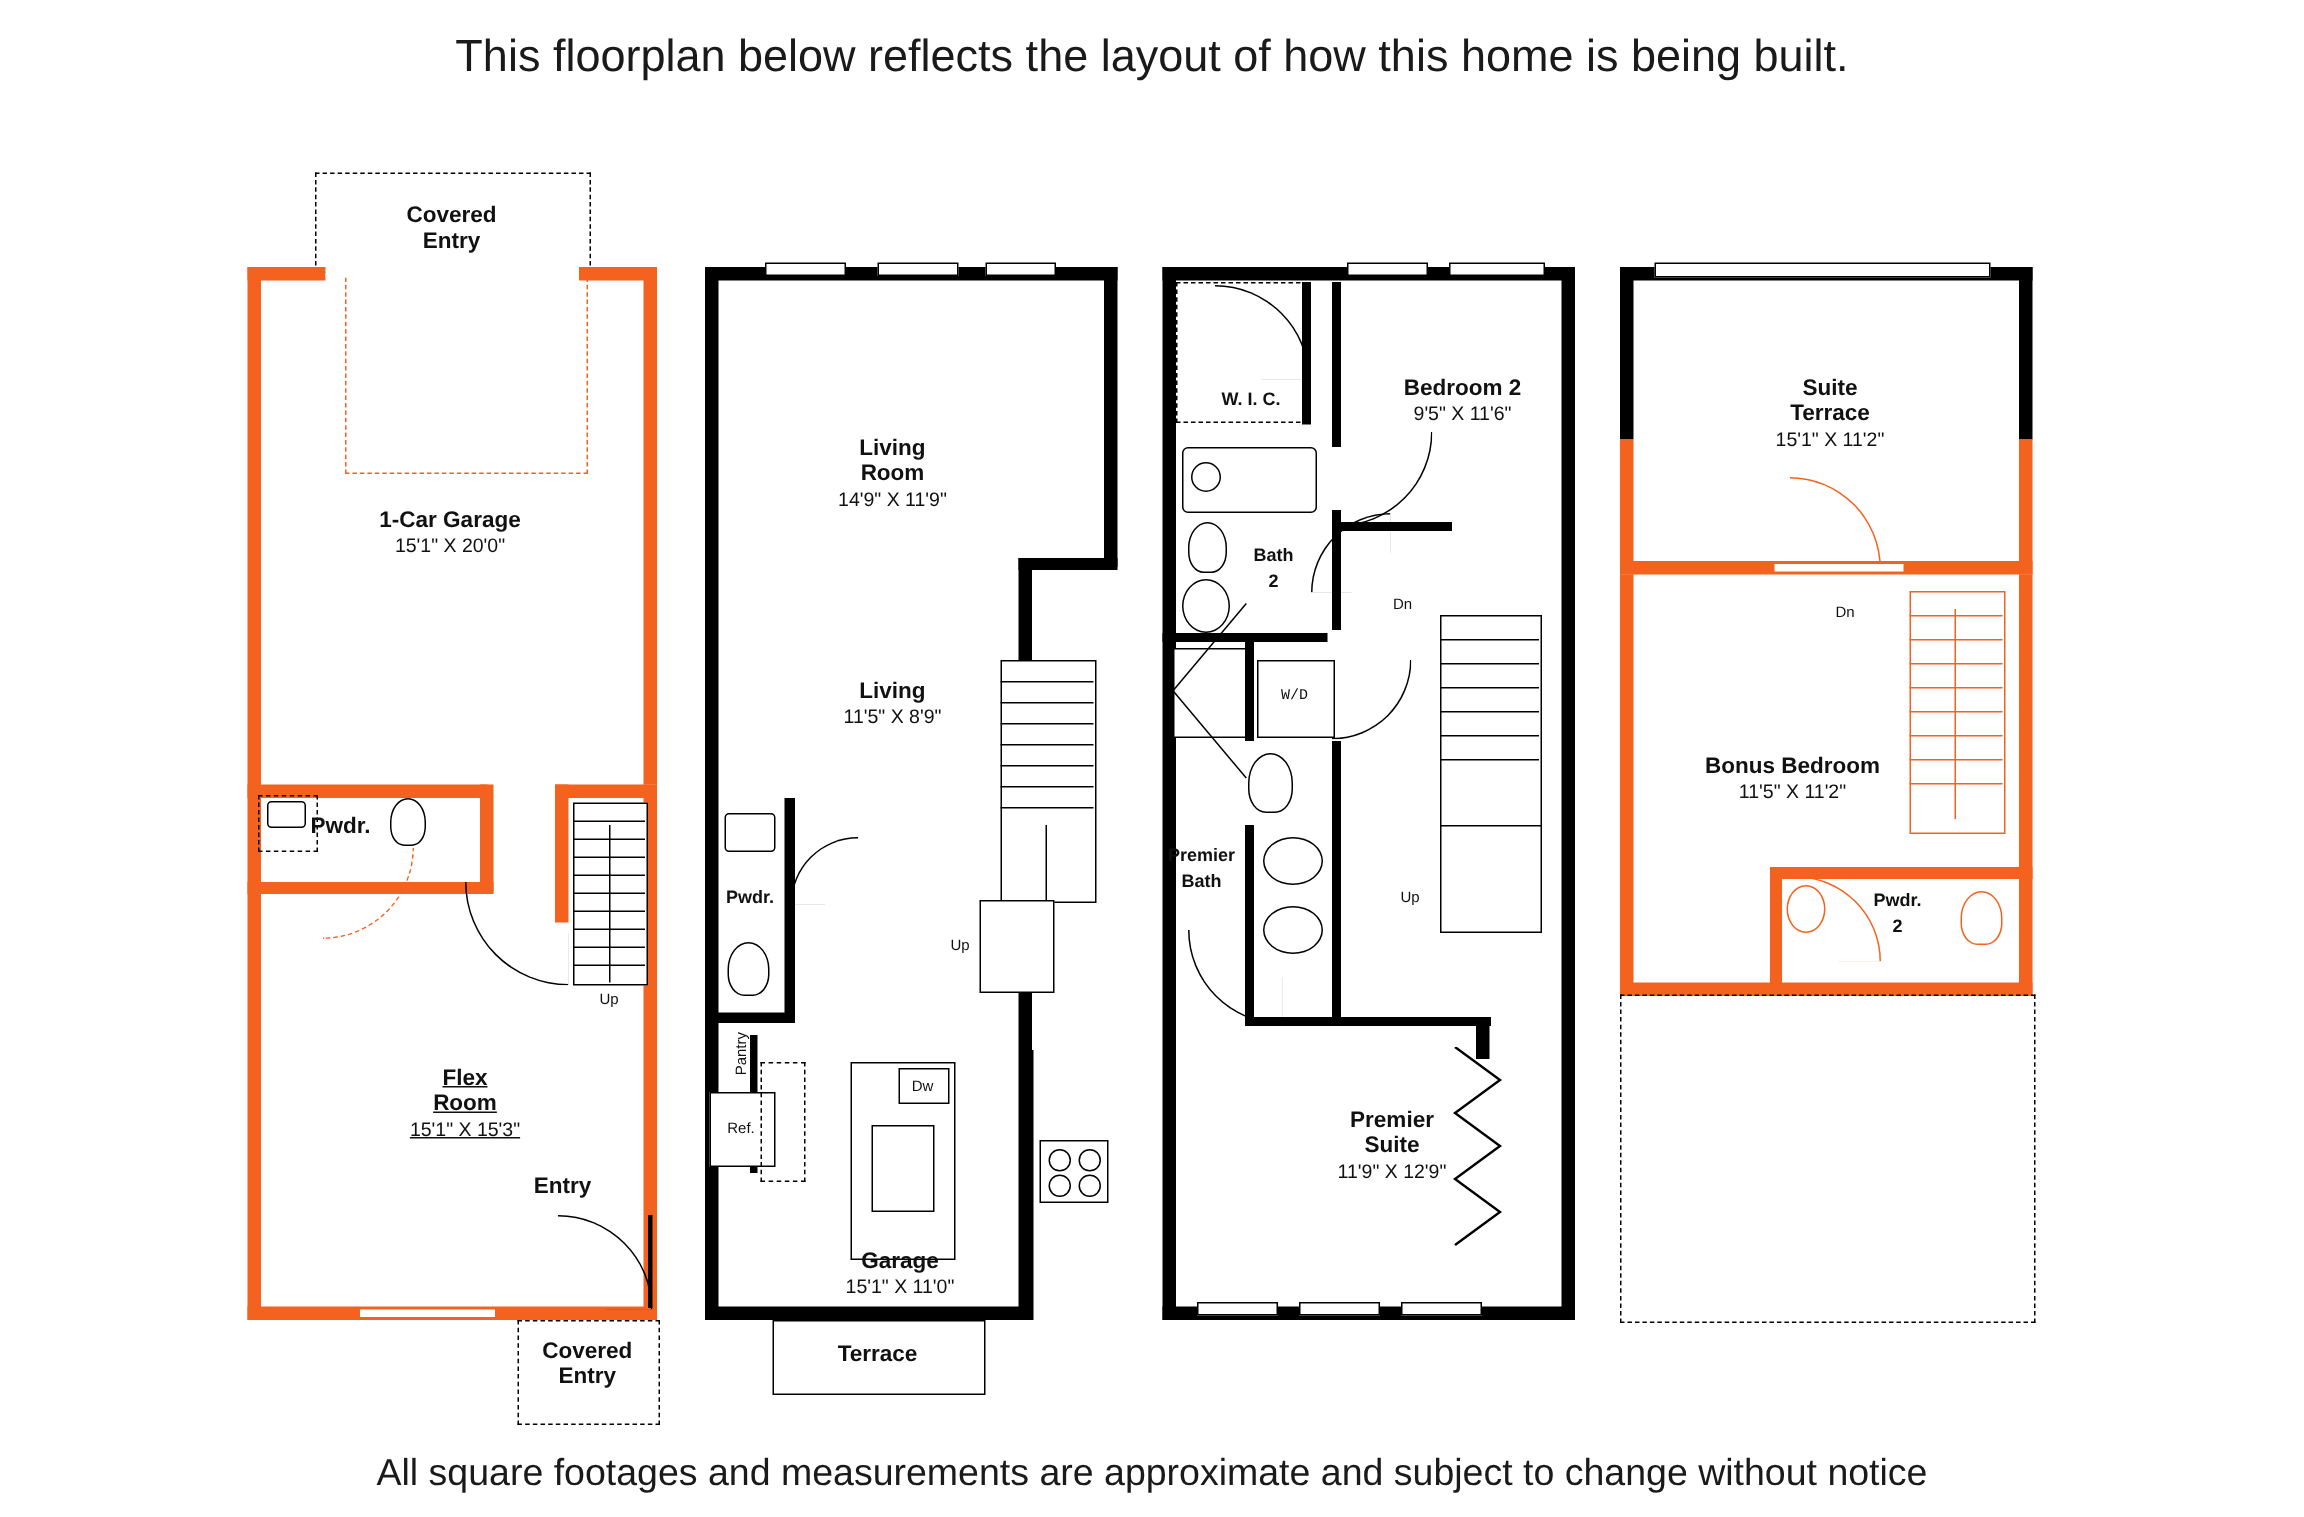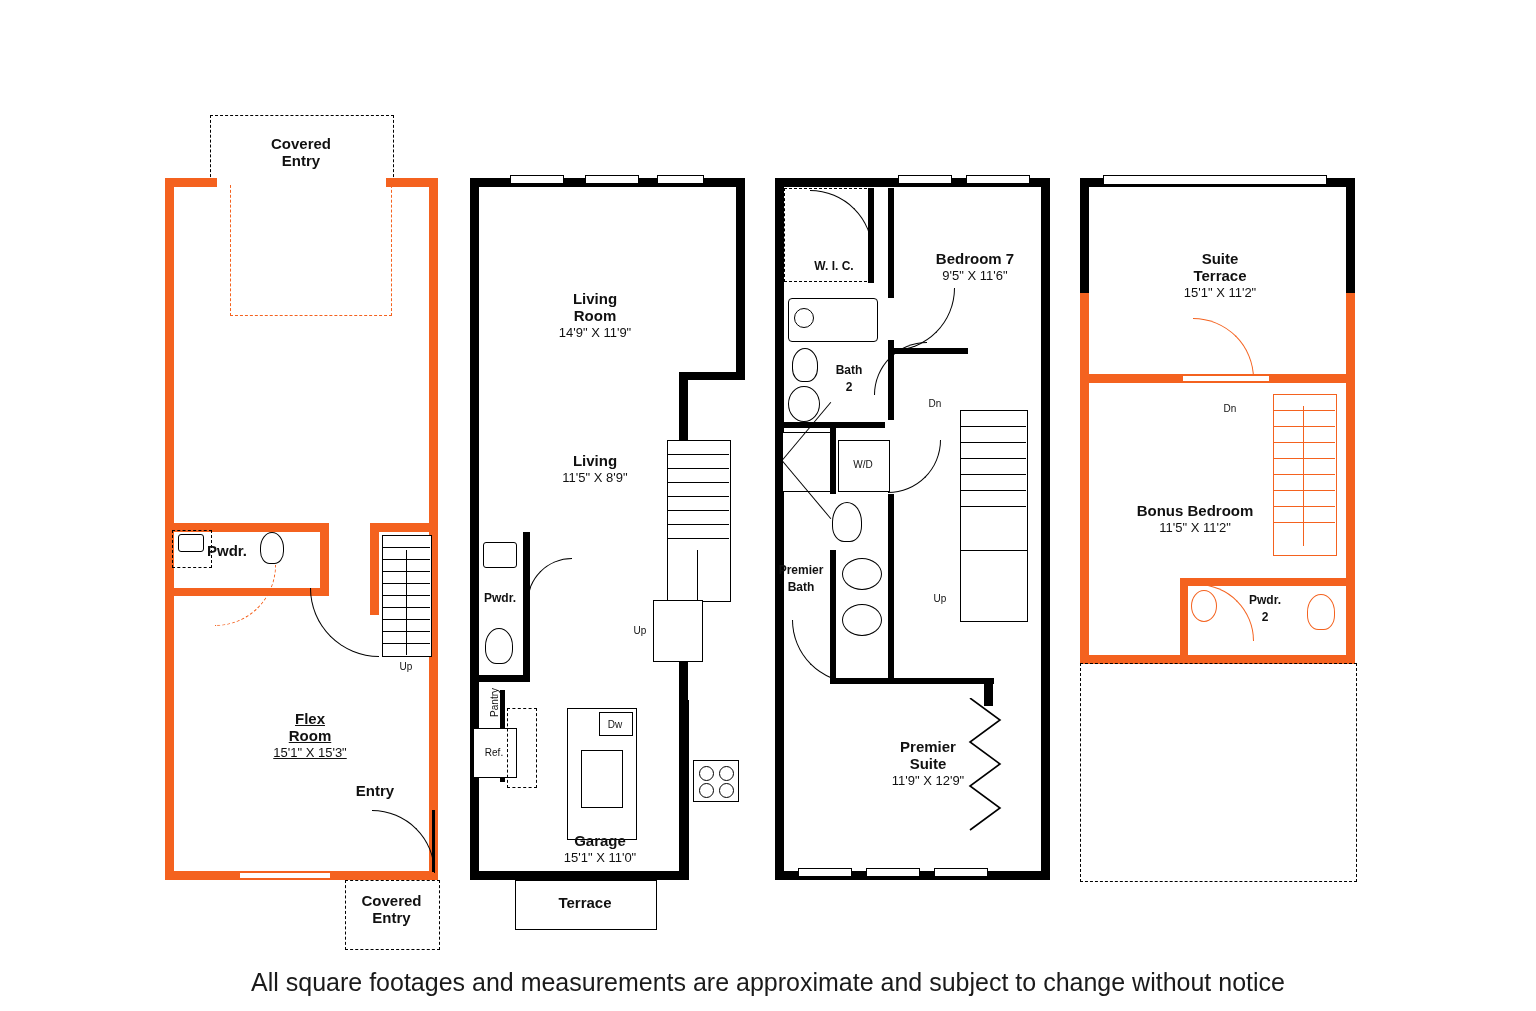--- a/index.html
+++ b/index.html
@@ -25,20 +25,21 @@
   .hollow{position:absolute;border:1.5px solid #000;background:#fff;}
   .ohollow{position:absolute;border:1.5px solid #f4621f;background:#fff;}
   .arcK{position:absolute;border:1.5px solid #000;border-radius:50%;background:transparent;}
   .arcO{position:absolute;border:1.5px solid #f4621f;border-radius:50%;background:transparent;}
   .vtxt{position:absolute;font-size:10px;writing-mode:vertical-rl;transform:rotate(180deg);}
 </style>
 </head>
 <body>
 
 <div class="hdr">
+  <div>This floorplan below reflects the layout of how this home is being built.</div>
 </div>
 
 <div class="plan" style="left:160px;top:110px;width:290px;height:840px;">
 
   <div class="dashk" style="left:50px;top:5px;width:182px;height:65px;border-color:#000;"></div>
   <div class="lbl" style="left:60px;top:25px;width:162px;">
     <div class="nm">Covered</div>
     <div class="nm">Entry</div>
   </div>
   <div class="dash" style="left:70px;top:70px;width:160px;height:135px;border-top:none;"></div>
@@ -80,20 +81,24 @@
     <span>Up</span>
   </div>
   <div class="arcK" style="left:150px;top:478px;width:68px;height:68px;border-color:#000;border-right:none;border-top:none;border-radius:0 0 0 100%;"></div>
 
   <div class="lbl" style="left:75px;top:600px;width:150px;text-decoration:underline;">
     <div class="nm">Flex</div>
     <div class="nm">Room</div>
     <div class="dim">15'1" X 15'3"</div>
   </div>
 
+  <div class="lbl" style="left:45px;top:228px;width:190px;">
+    <div class="nm">1-Car Garage</div>
+    <div class="dim">15'1" X 20'0"</div>
+  </div>
 
   <div class="lbl" style="left:175px;top:672px;width:80px;">
     <div class="nm">Entry</div>
   </div>
   <div class="arcK" style="left:212px;top:700px;width:62px;height:62px;border-left:none;border-bottom:none;border-radius:0 100% 0 0;"></div>
   <div class="w" style="left:272px;top:700px;width:3px;height:62px;"></div>
   <div class="w" style="left:80px;top:763px;width:90px;height:5px;background:#fff;"></div>
 
   <div class="dashk" style="left:185px;top:770px;width:93px;height:68px;"></div>
   <div class="lbl" style="left:185px;top:782px;width:93px;">
@@ -193,21 +198,21 @@
   <div class="hollow" style="left:164px;top:758px;width:52px;height:7px;"></div>
 
   <div class="dashk" style="left:14px;top:78px;width:86px;height:92px;"></div>
   <div class="lbl sm" style="left:14px;top:148px;width:100px;">
     <span class="nm">W. I. C.</span>
   </div>
   <div class="w" style="left:98px;top:78px;width:6px;height:95px;"></div>
   <div class="arcK" style="left:40px;top:80px;width:62px;height:62px;border-left:none;border-bottom:none;border-radius:0 100% 0 0;"></div>
 
   <div class="lbl" style="left:130px;top:140px;width:150px;">
-    <div class="nm">Bedroom 7</div>
+    <div class="nm">Bedroom 2</div>
     <div class="dim">9'5" X 11'6"</div>
   </div>
   <div class="w" style="left:118px;top:78px;width:6px;height:110px;"></div>
   <div class="w" style="left:118px;top:230px;width:6px;height:80px;"></div>
   <div class="w" style="left:118px;top:238px;width:80px;height:6px;"></div>
   <div class="arcK" style="left:122px;top:178px;width:62px;height:62px;border-left:none;border-top:none;border-radius:0 0 100% 0;"></div>
 
   <div class="hollow" style="left:18px;top:188px;width:88px;height:42px;border-radius:4px;"></div>
   <div class="hollow" style="left:24px;top:198px;width:18px;height:18px;border-radius:50%;"></div>
   <div class="hollow" style="left:22px;top:238px;width:24px;height:32px;border-radius:50% 50% 40% 40%;"></div>
@@ -228,21 +233,21 @@
   <div class="line" style="left:190px;top:348px;width:66px;height:1px;"></div>
   <div class="line" style="left:190px;top:364px;width:66px;height:1px;"></div>
   <div class="line" style="left:190px;top:380px;width:66px;height:1px;"></div>
   <div class="line" style="left:190px;top:396px;width:66px;height:1px;"></div>
   <div class="hollow" style="left:190px;top:440px;width:66px;height:70px;"></div>
   <div class="lbl xs" style="left:155px;top:480px;width:30px;">
     <span>Up</span>
   </div>
 
   <div class="hollow" style="left:68px;top:330px;width:50px;height:50px;"></div>
-  <div class="lbl xs" style="left:68px;top:346px;width:50px;">
+  <div class="lbl xs" style="left:68px;top:346px;width:50px;font-family:Liberation Mono, monospace;">
     <span>W/D</span>
   </div>
   <div class="hollow" style="left:12px;top:322px;width:48px;height:58px;"></div>
   <div class="line" style="left:12px;top:350px;width:76px;height:1px;transform:rotate(50deg);transform-origin:left center;"></div>
   <div class="line" style="left:12px;top:350px;width:76px;height:1px;transform:rotate(-50deg);transform-origin:left center;"></div>
   <div class="w" style="left:60px;top:318px;width:6px;height:66px;"></div>
   <div class="arcK" style="left:118px;top:330px;width:52px;height:52px;border-left:none;border-top:none;border-radius:0 0 100% 0;"></div>
 
   <div class="hollow" style="left:62px;top:392px;width:28px;height:38px;border-radius:50% 50% 40% 40%;"></div>
   <div class="w" style="left:118px;top:384px;width:6px;height:190px;"></div>

